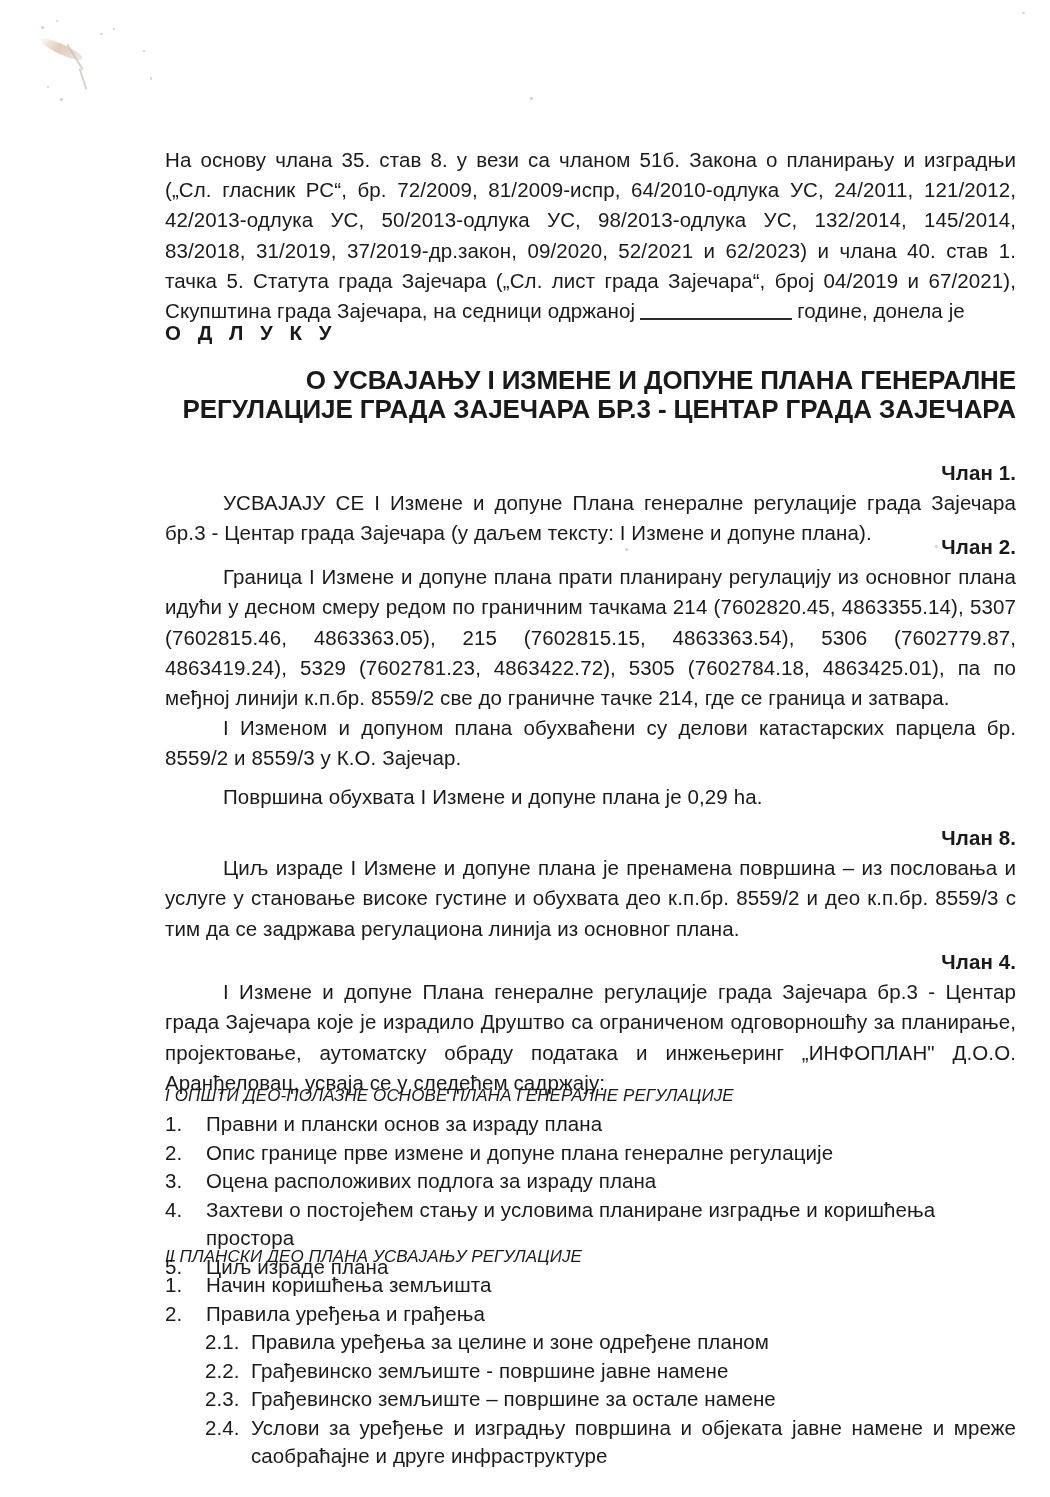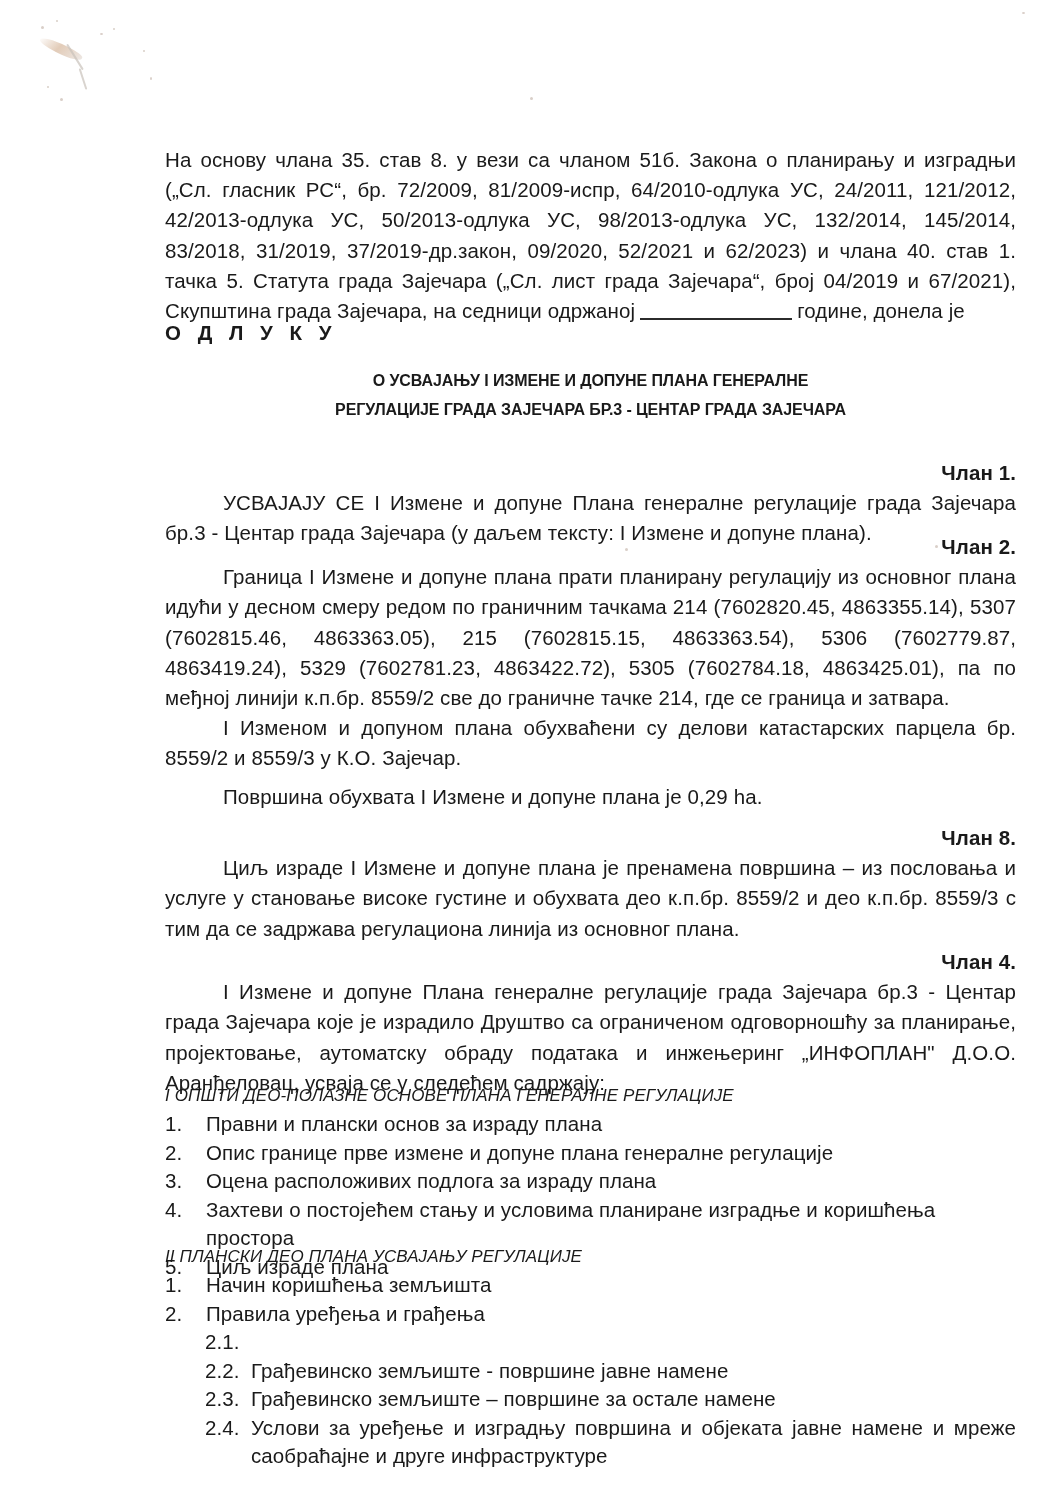--- a/index.html
+++ b/index.html
@@ -88,23 +88,23 @@
     font-weight: bold;
     font-size: 20.5px;
     letter-spacing: 5.5px;
   }
 
   .decision-title {
     position: absolute;
     top: 366px;
     left: 0;
     width: 851px;
-    text-align: center;
+    text-align: right;
     font-weight: bold;
-    font-size: 16px;
+    font-size: 26px;
     line-height: 29px;
     letter-spacing: -0.1px;
   }
 
   .article-head {
     text-align: right;
     font-weight: bold;
     font-size: 20.5px;
   }
 
@@ -248,20 +248,21 @@
       <li>
         <span class="num">1.</span>
         <span class="txt">Начин коришћења земљишта</span>
       </li>
       <li>
         <span class="num">2.</span>
         <span class="txt">Правила уређења и грађења</span>
       </li>
       <li class="lvl2">
         <span class="num">2.1.</span>
+        <span class="txt">Правила уређења за целине и зоне одређене планом</span>
       </li>
       <li class="lvl2">
         <span class="num">2.2.</span>
         <span class="txt">Грађевинско земљиште - површине јавне намене</span>
       </li>
       <li class="lvl2">
         <span class="num">2.3.</span>
         <span class="txt">Грађевинско земљиште – површине за остале намене</span>
       </li>
       <li class="lvl2">

